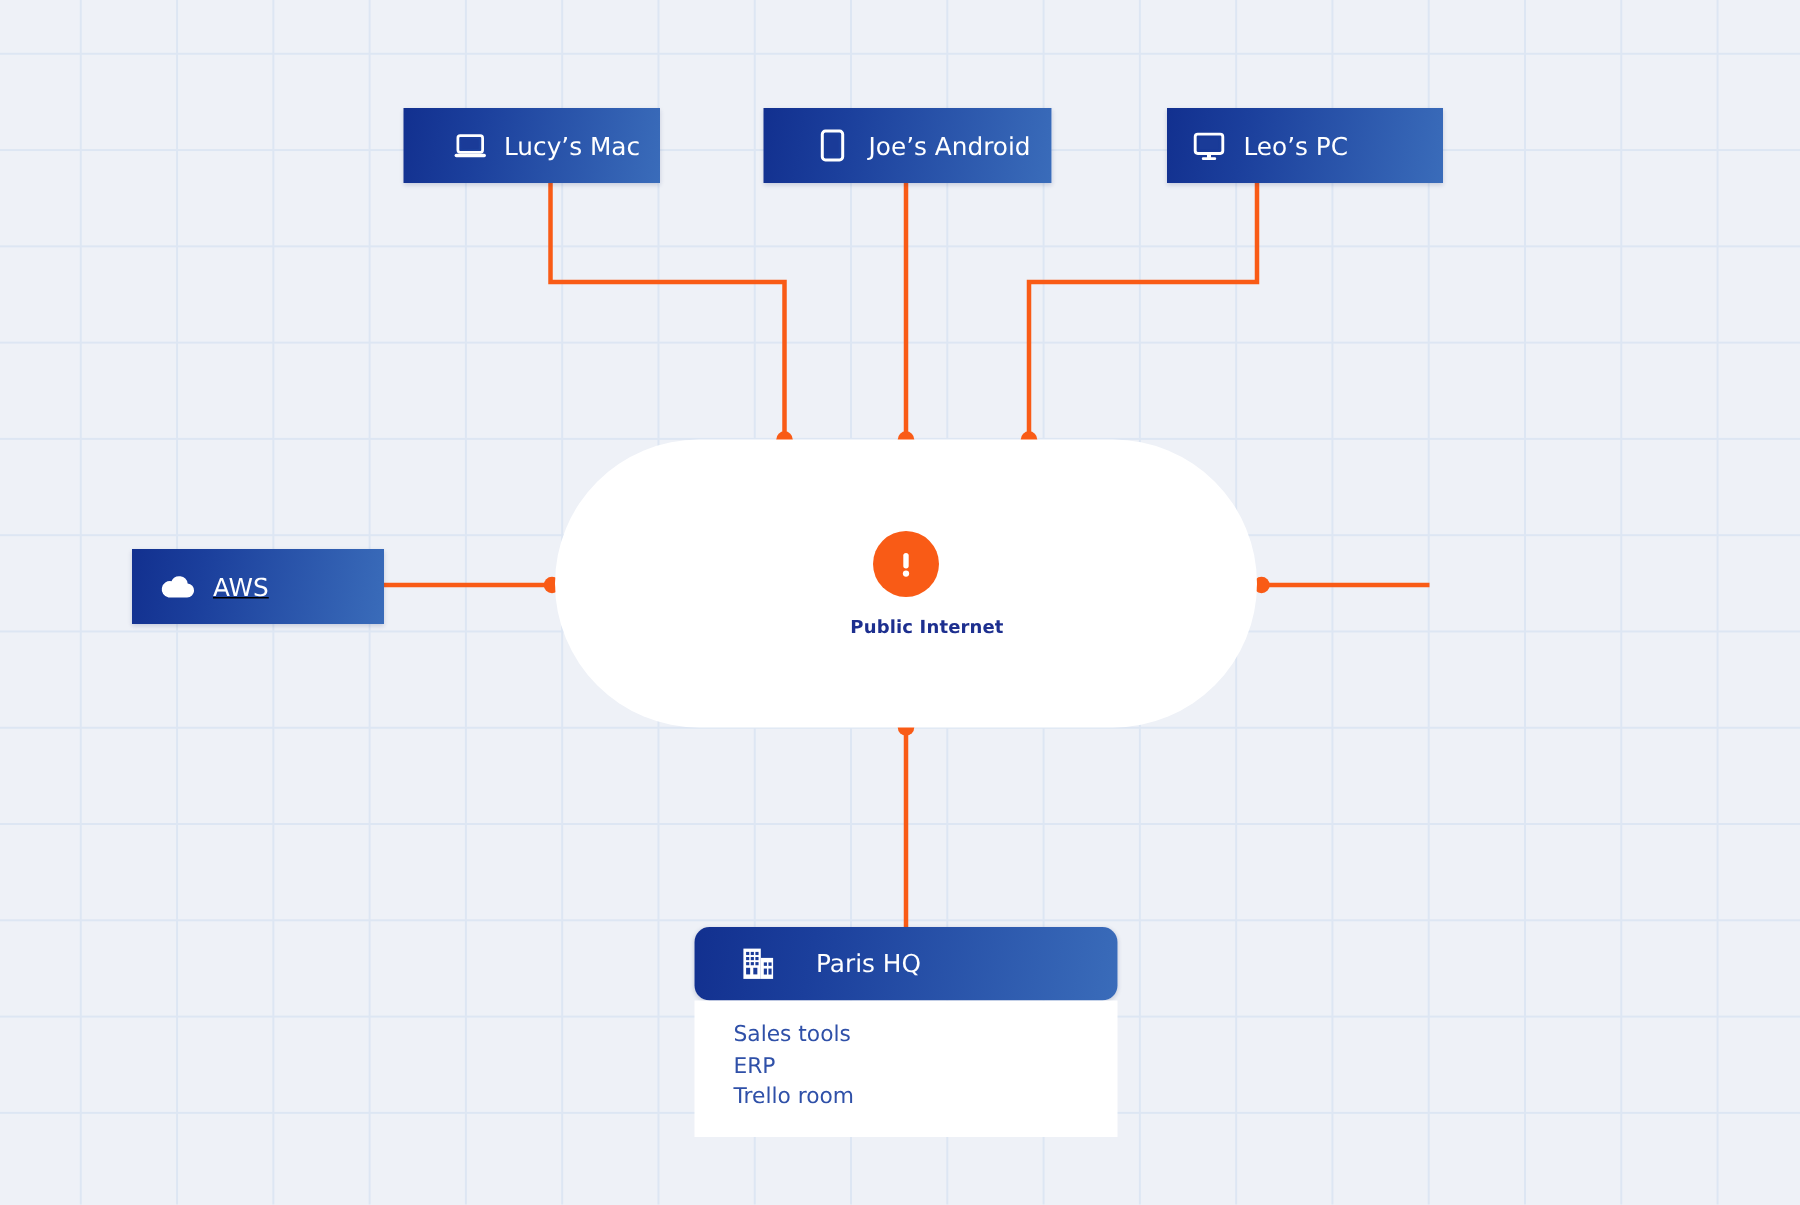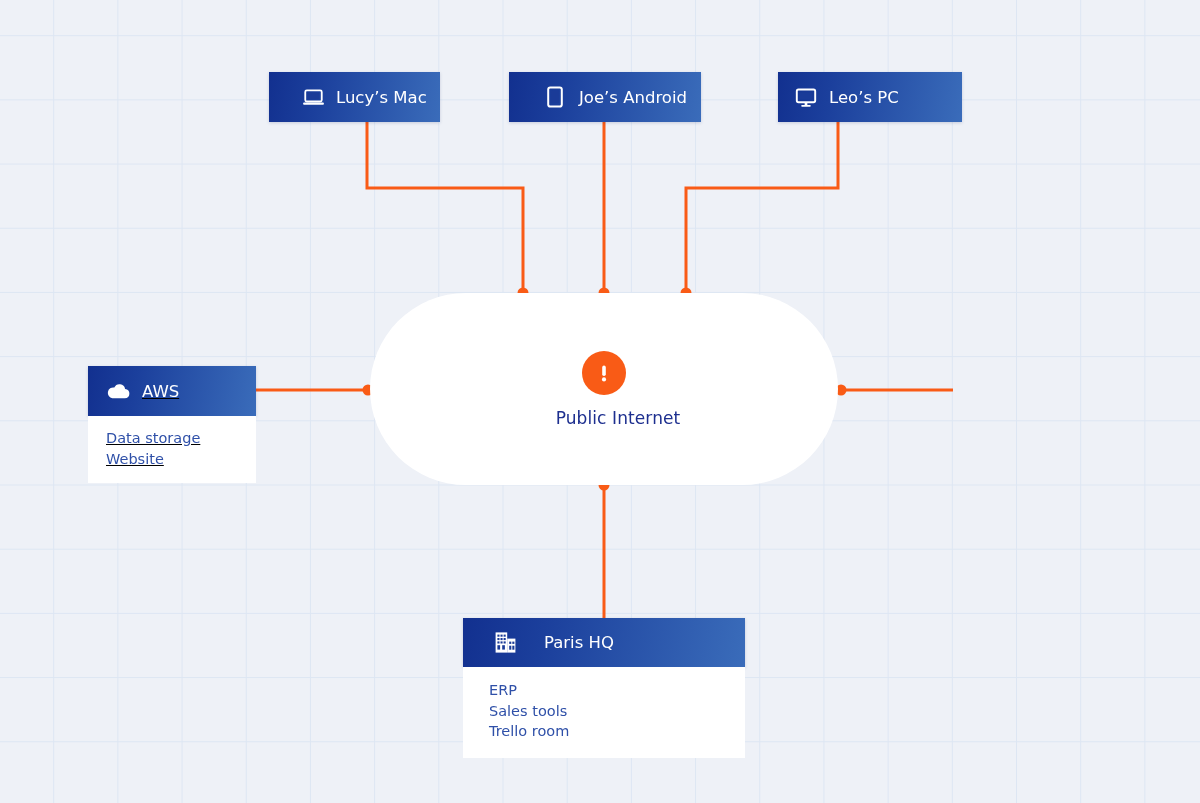--- a/index.html
+++ b/index.html
@@ -54,22 +54,22 @@
     width: 44px;
     height: 44px;
     border-radius: 50%;
     background: #f95b16;
     display: flex;
     align-items: center;
     justify-content: center;
     margin-bottom: 13px;
   }
   .cloud-label {
-    font-size: 17px;
-    font-weight: normal;
+    font-size: 12px;
+    font-weight: bold;
     color: #1d2f8f;
     letter-spacing: 0.1px;
     margin-left: 28px;
   }
 
   
   .node {
     position: absolute;
   }
   .node-header {
@@ -109,21 +109,21 @@
   #node-lucys-mac   { left: 269px; top: 72px;  width: 171px; }
   #node-lucys-mac .node-header { padding-left: 33px; }
   #node-joes-android{ left: 509px; top: 72px;  width: 192px; }
   #node-leos-pc     { left: 755px; top: 72px;  width: 184px; margin-left: 23px; }
   #node-aws         { left: 88px;  top: 366px; width: 168px; text-decoration: underline; }
   #node-saas        { left: 953px; top: 366px; width: 167px; }
   #node-paris-hq    { left: 463px; top: 618px; width: 282px; }
 
   #node-joes-android .node-header { justify-content: flex-start; padding-left: 35px; }
   #node-leos-pc .node-header { padding-left: 16px; }
-  #node-paris-hq .node-header { padding-left: 30px; height: 49px; }
+  #node-paris-hq .node-header { padding-left: 30px; height: 49px; border-radius: 10px; }
   #node-paris-hq .node-title { margin-left: 26px; }
   #node-paris-hq .node-body  { padding: 13px 26px 16px 26px; }
   .gap-10 { width: 11px; flex: 0 0 auto; }
   .gap-12 { width: 13px; flex: 0 0 auto; }
 </style>
 </head>
 <body>
 
 <div id="canvas">
 
@@ -206,24 +206,20 @@
 
   <div class="node" id="node-aws">
     <div class="node-header">
       <span class="icon">
         <svg width="25" height="19" viewBox="0 0 26 19" aria-hidden="true">
           <path d="M6.6 16.6 h12.9 a4.9 4.9 0 0 0 0.35 -9.78 a5.9 5.9 0 0 0 -11.2 -1.5 a4.85 4.85 0 0 0 -2.05 11.28 z" fill="#ffffff"></path>
         </svg>
       </span>
       <span class="gap-10"></span>
       <span class="node-title">AWS</span>
-    </div>
-    <div class="node-body">
-      <div class="line">Data storage</div>
-      <div class="line">Website</div>
     </div>
   </div>
 
 
   <div class="node" id="node-paris-hq">
     <div class="node-header">
       <span class="icon">
         <svg width="25" height="25" viewBox="0 0 25 25" aria-hidden="true">
           <rect x="2.6" y="2.4" width="11.6" height="20.2" fill="#ffffff"></rect>
           <rect x="14.2" y="8.6" width="8.2" height="14" fill="#ffffff"></rect>
@@ -242,19 +238,19 @@
             <rect x="16.2" y="11.6" width="2.1" height="2.3"></rect>
             <rect x="19.3" y="11.6" width="2.1" height="2.3"></rect>
             <rect x="16.2" y="15.7" width="2.1" height="4"></rect>
             <rect x="19.3" y="15.7" width="2.1" height="4"></rect>
           </g>
         </svg>
       </span>
       <span class="node-title">Paris HQ</span>
     </div>
     <div class="node-body">
+      <div class="line">Sales tools</div>
       <div class="line">ERP</div>
-      <div class="line">Sales tools</div>
       <div class="line">Trello room</div>
     </div>
   </div>
 
 </div>
 
 </body></html>

